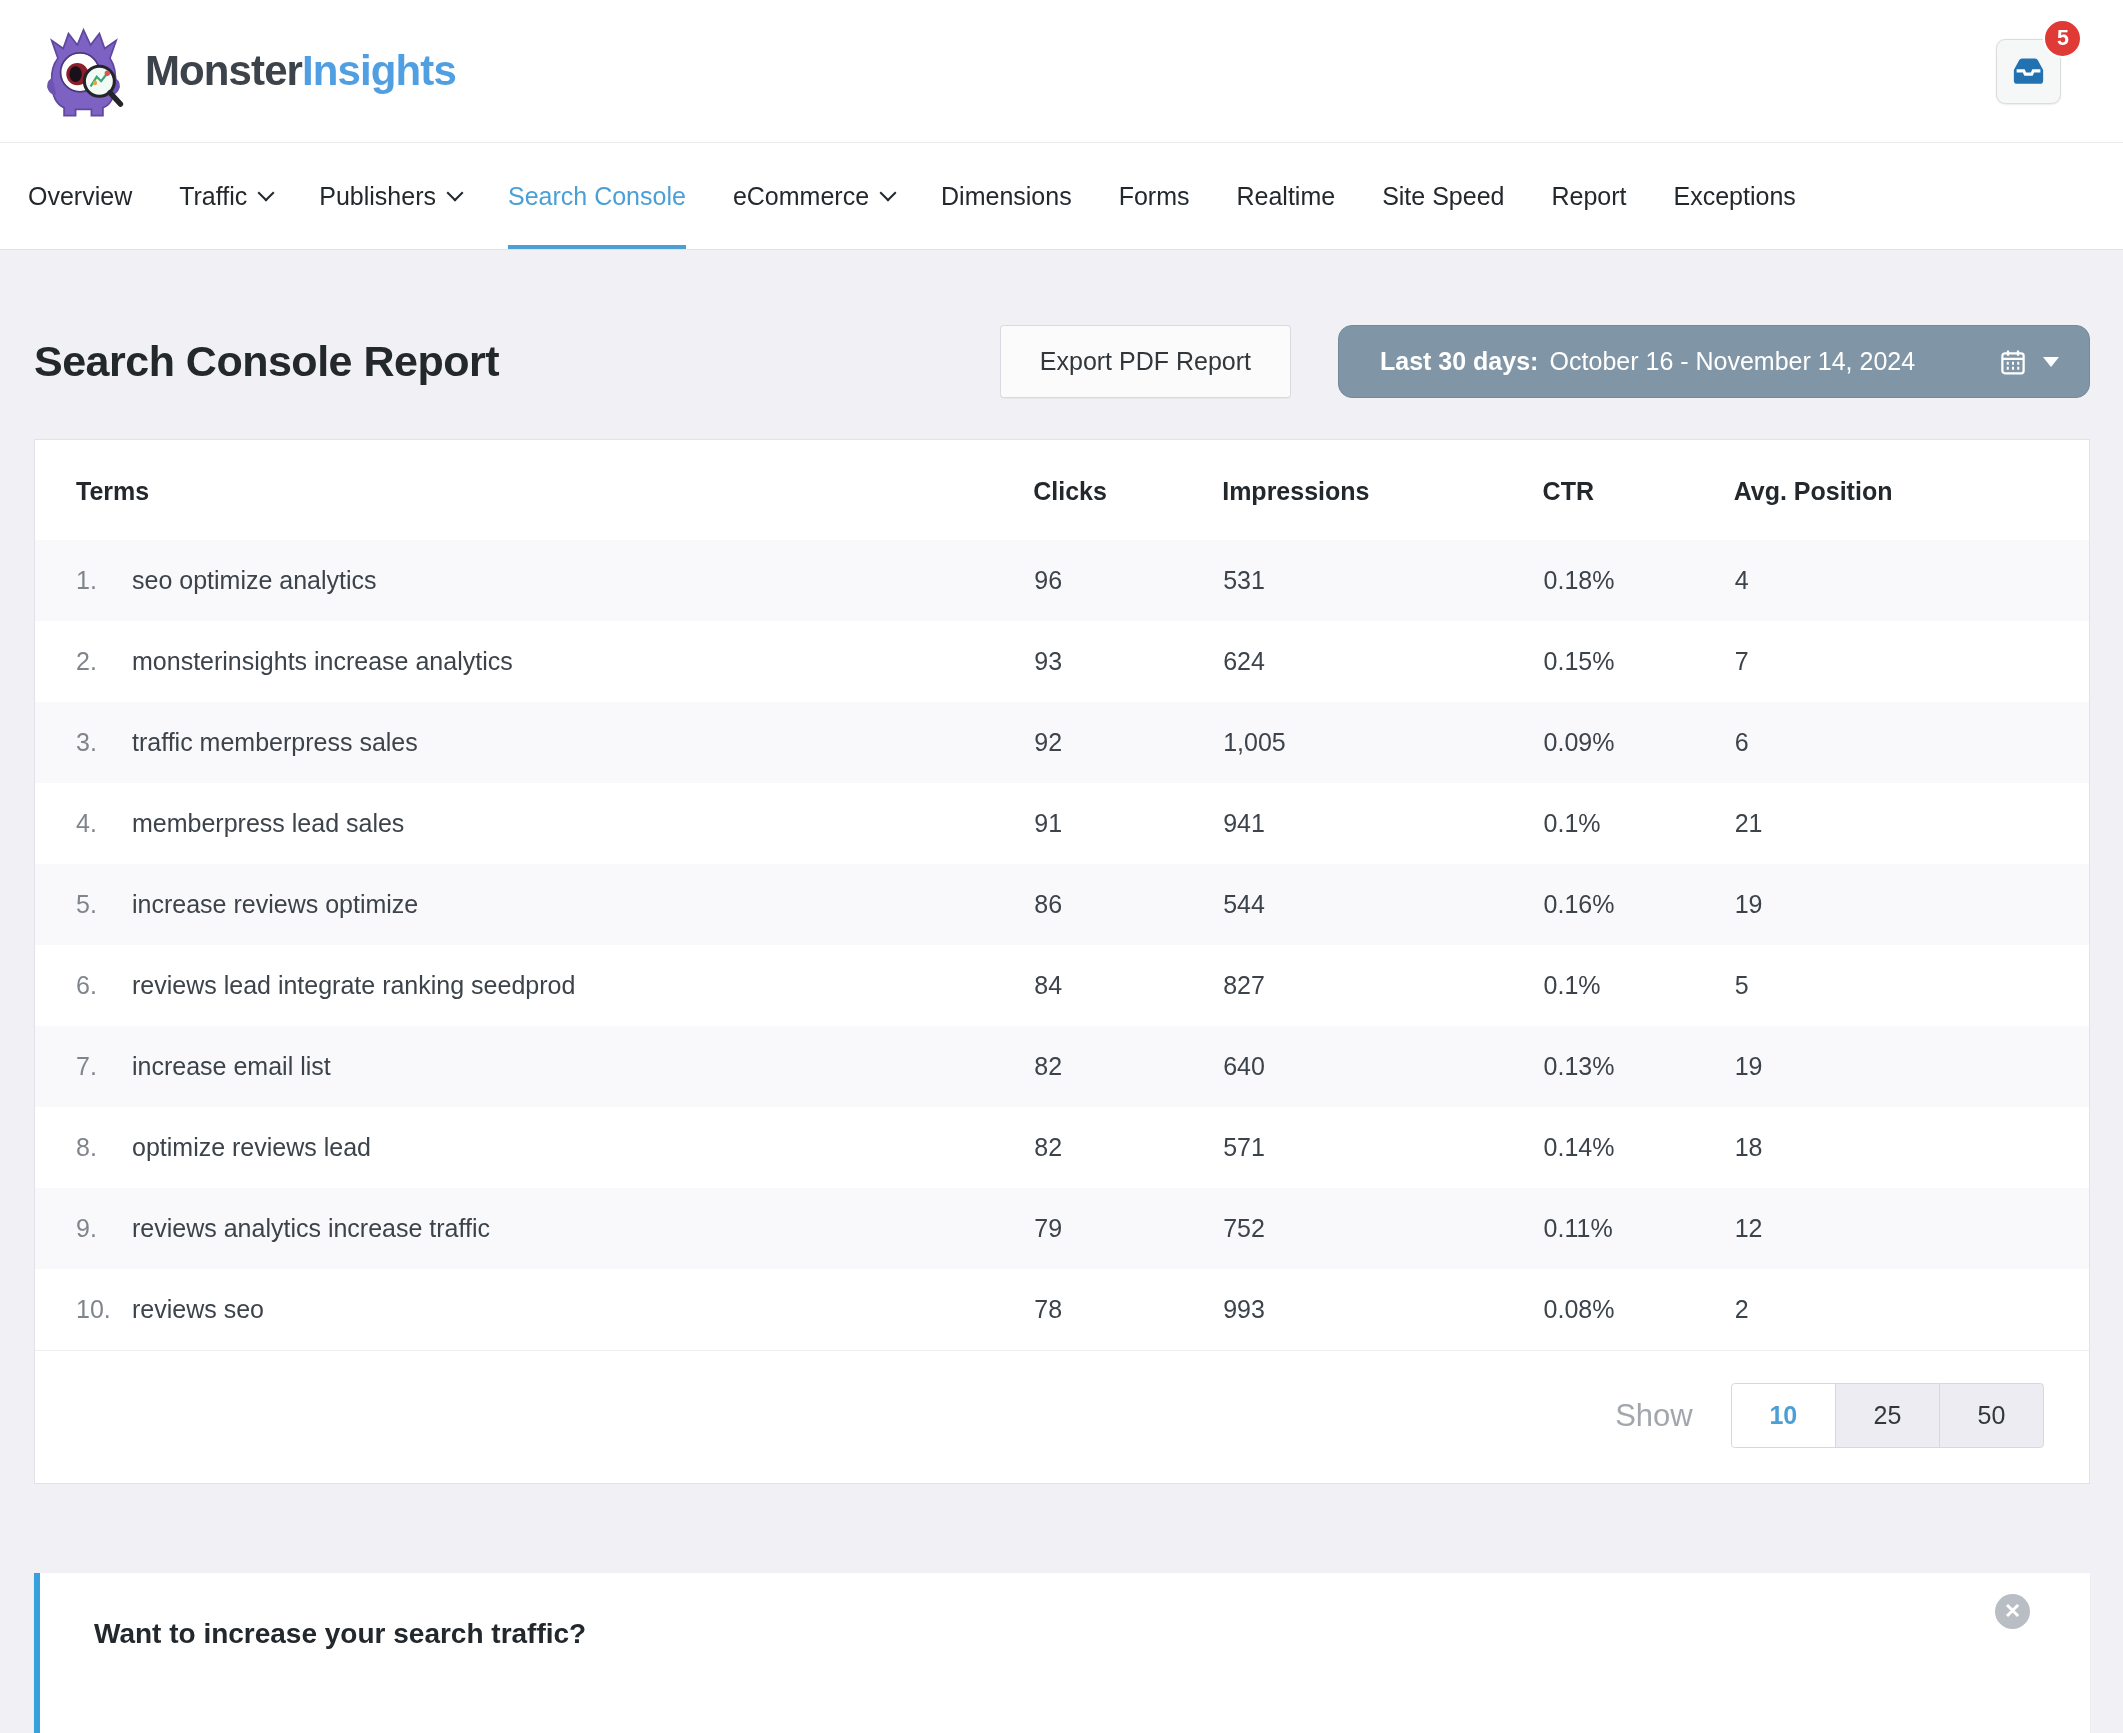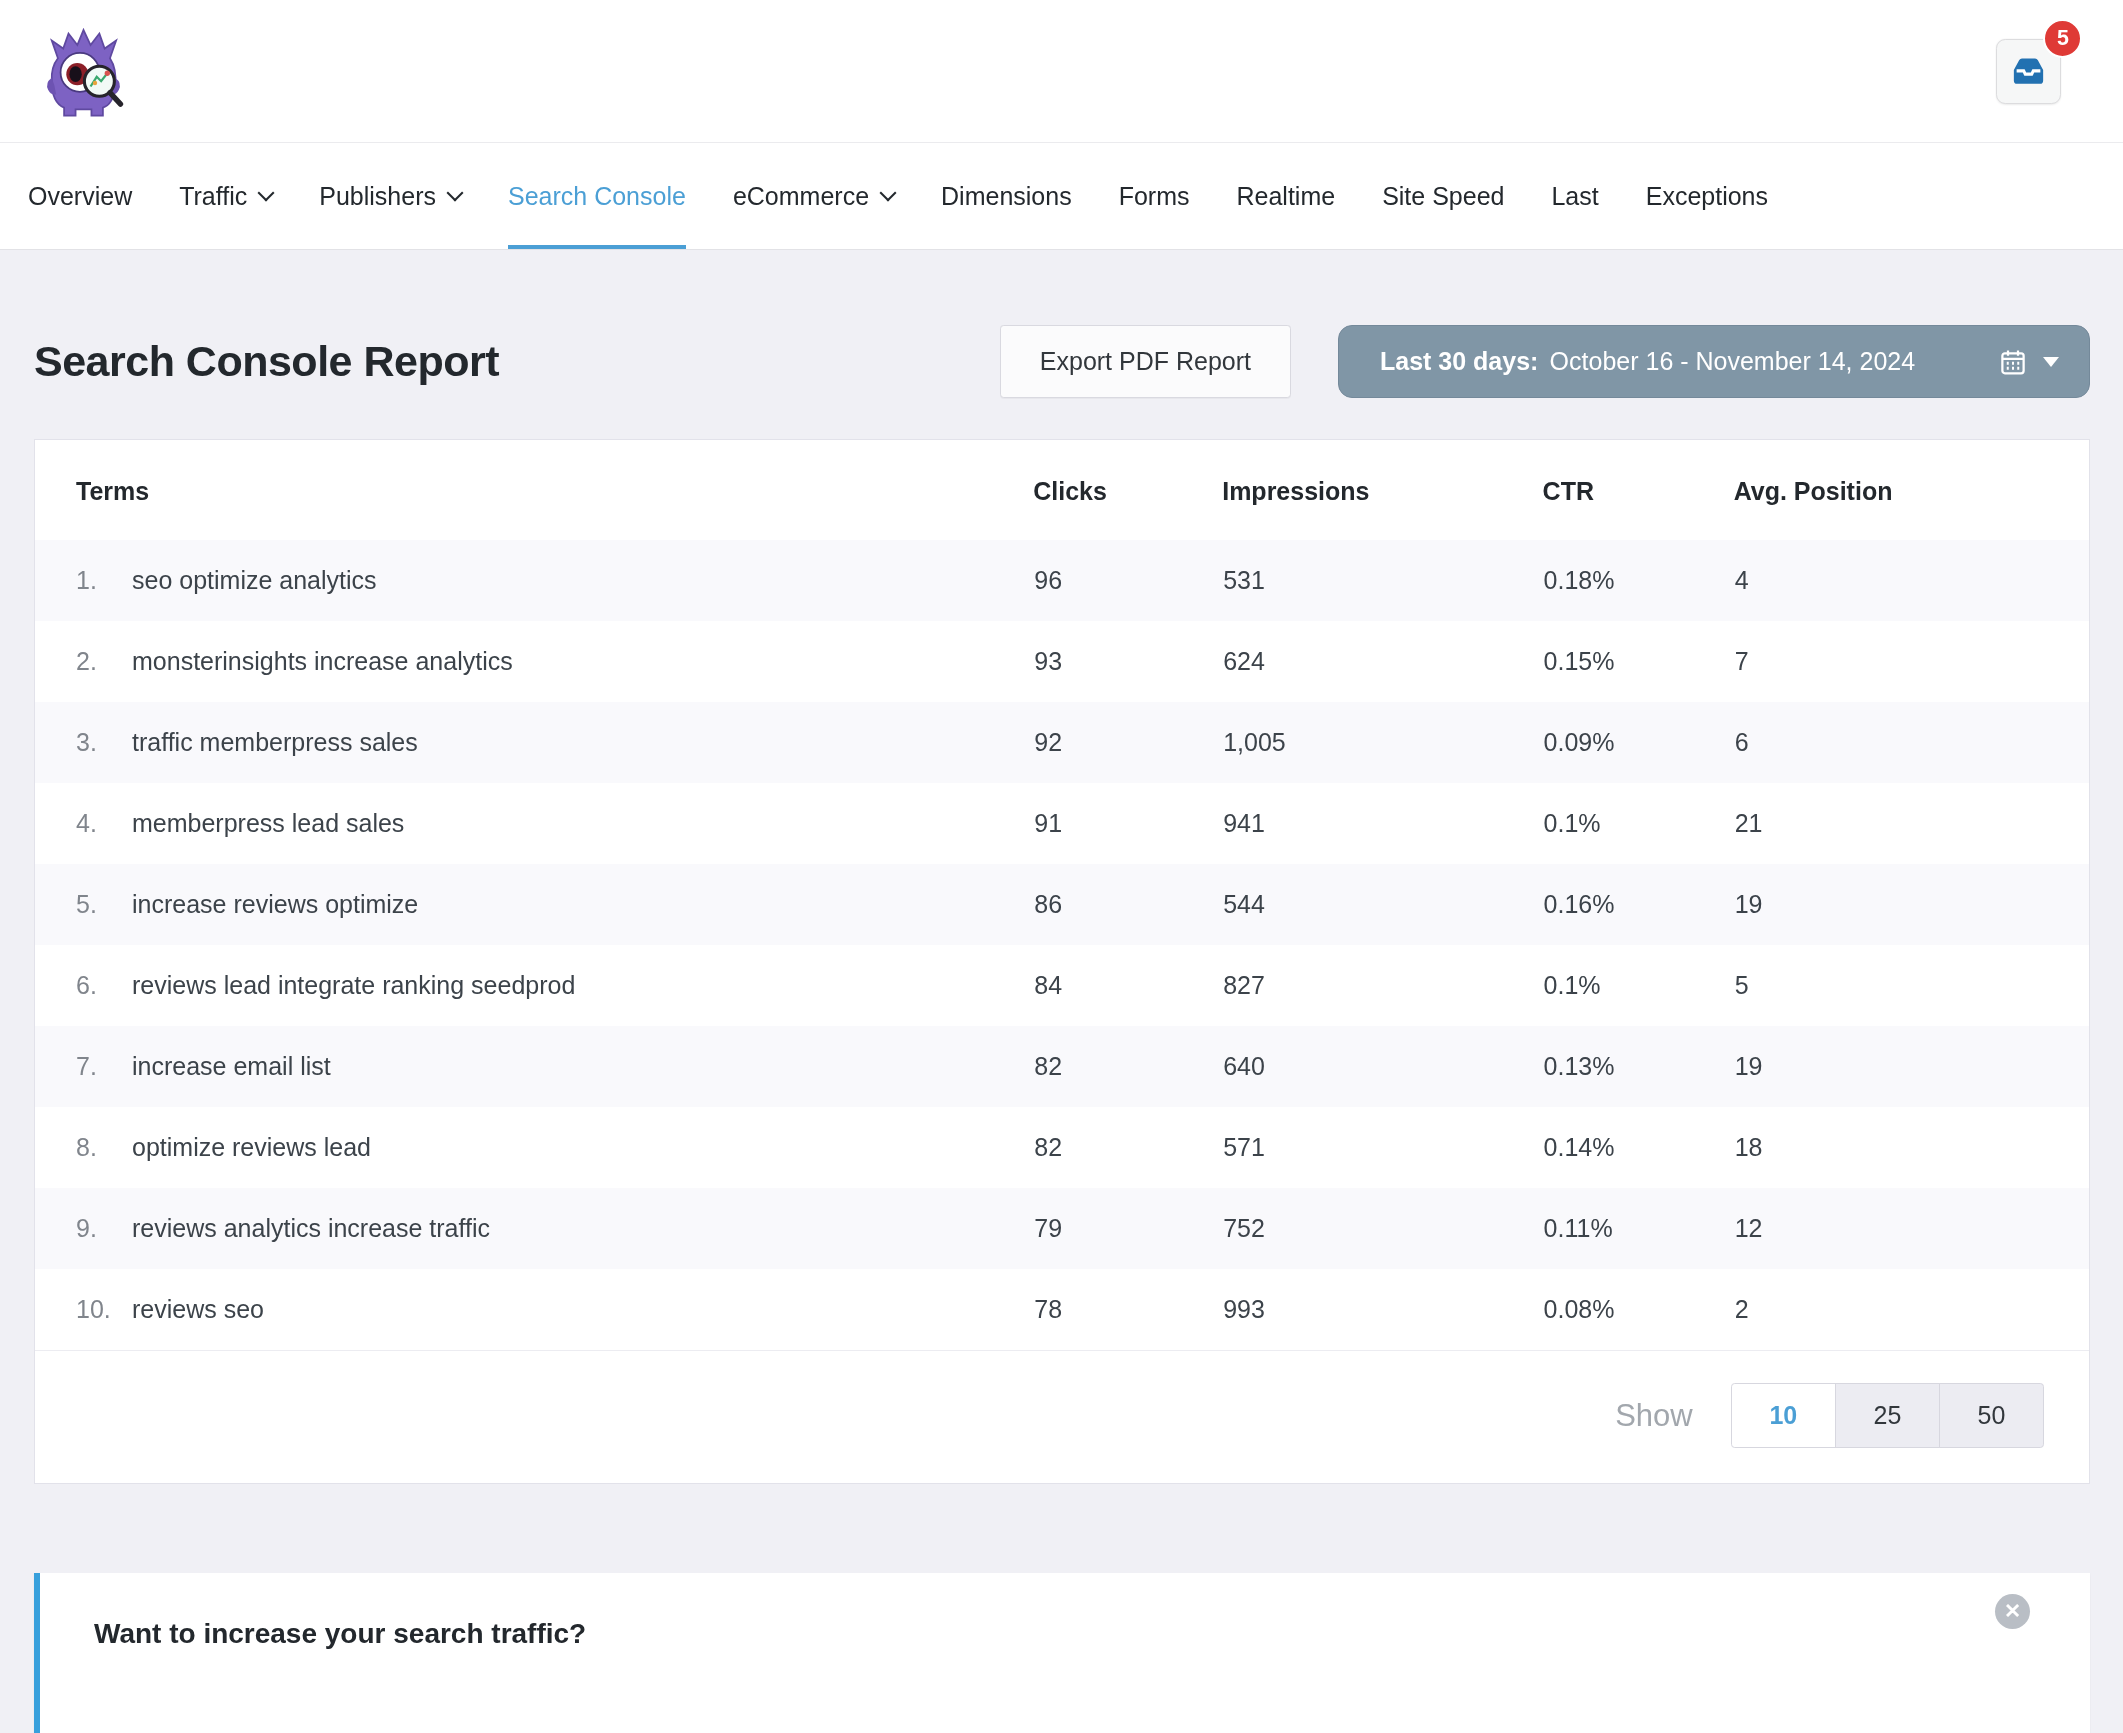--- a/index.html
+++ b/index.html
@@ -148,20 +148,21 @@
         <circle cx="46" cy="56" r="22" fill="#fff" stroke="#4a3a80" stroke-width="2"></circle>
         <circle cx="43" cy="58" r="12.5" fill="#8c1f28"></circle>
         <ellipse cx="41" cy="58" rx="7" ry="9" fill="#18101a"></ellipse>
         <circle cx="68" cy="66" r="17" fill="#f2faf6" stroke="#26242b" stroke-width="3.5"></circle>
         <polyline points="58,72 65,61 70,66 77,57" stroke="#3aa86e" stroke-width="2.5" fill="none"></polyline>
         <circle cx="77" cy="57" r="3" fill="#d9534f"></circle>
         <circle cx="63" cy="68" r="2.5" fill="#e8a33d"></circle>
         <line x1="80" y1="79" x2="92" y2="92" stroke="#26242b" stroke-width="6" stroke-linecap="round"></line>
       </svg>
     </span>
+    <span class="brand-name"><span>Monster</span><span class="accent">Insights</span></span>
   </div>
 
   <div class="notif-btn">
     <span style="display:flex;">
       <svg viewBox="0 0 24 24" width="37" height="37">
         <path d="M2.5 11 L6 4.6 A2 2 0 0 1 7.8 3.5 h8.4 A2 2 0 0 1 18 4.6 L21.5 11 V18 a2 2 0 0 1 -2 2 h-15 a2 2 0 0 1 -2 -2 Z" fill="#2271b1"></path>
         <path d="M4.3 10.6 h5.2 l1 2.1 h3 l1 -2.1 h5.2 v2 h-4 l-1 2.1 h-5.4 l-1 -2.1 h-4 z" fill="#fff"></path>
       </svg>
     </span>
     <span class="notif-badge">5</span>
@@ -193,21 +194,21 @@
     <div class="nav-item">
       <span>Forms</span>
     </div>
     <div class="nav-item">
       <span>Realtime</span>
     </div>
     <div class="nav-item">
       <span>Site Speed</span>
     </div>
     <div class="nav-item">
-      <span>Last</span>
+      <span>Report</span>
     </div>
     <div class="nav-item">
       <span>Exceptions</span>
     </div>
   </div>
 
 <div class="content">
 
   <div class="toolbar">
     <h1 class="page-title">Search Console Report</h1>

